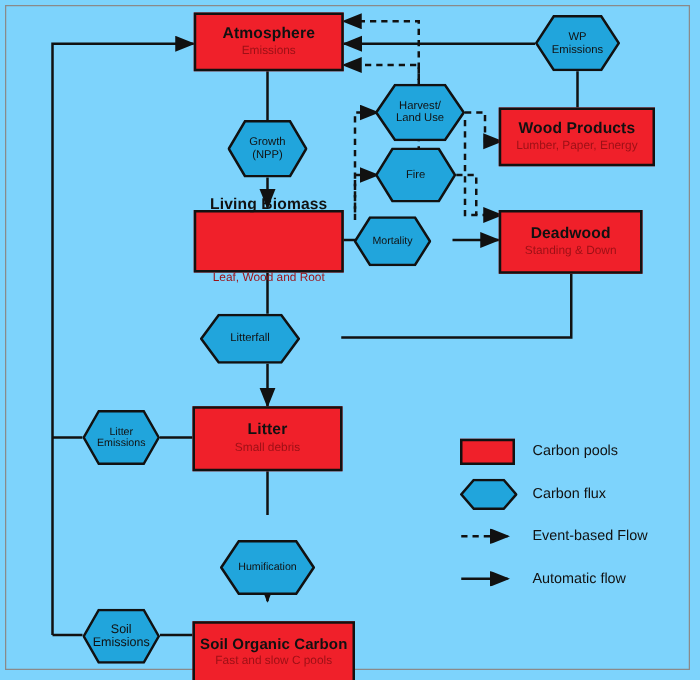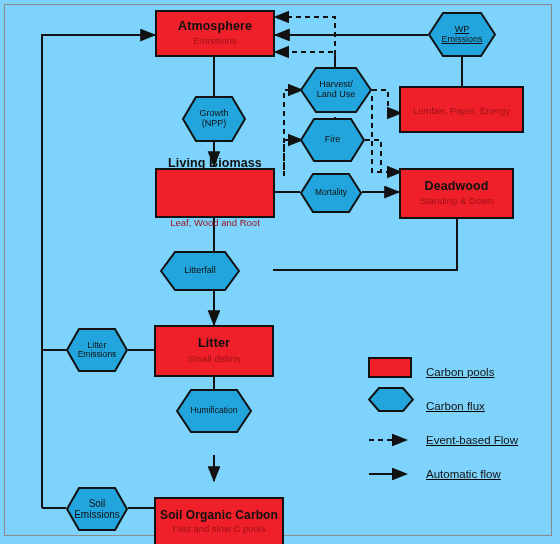--- a/index.html
+++ b/index.html
@@ -11,21 +11,21 @@
   .pool{position:absolute;background:#F0202A;border:2px solid #111111;box-sizing:border-box;
         display:flex;flex-direction:column;align-items:center;justify-content:center;}
   .pool .ptitle{color:#111111;font-weight:bold;font-size:12.5px;letter-spacing:.1px;line-height:1.05;text-align:center;}
   .pool .psub{color:#9c1016;font-size:9.5px;line-height:1.15;text-align:center;margin-top:3px;}
 
   .hex{position:absolute;display:flex;align-items:center;justify-content:center;text-align:center;}
   .hex svg{position:absolute;left:0;top:0;}
   .hex .hlabel{position:relative;color:#111111;font-size:9px;line-height:1.1;z-index:2;padding:0 4px;}
 
   .legend{position:absolute;left:368px;top:344px;width:175px;}
-  .lrow{display:flex;align-items:flex-end;height:34px;text-decoration:underline;}
+  .lrow{display:flex;align-items:center;height:34px;}
   .lswatchbox{width:48px;display:flex;align-items:center;justify-content:flex-start;}
   .lbox{width:44px;height:21px;background:#F0202A;border:2px solid #111111;box-sizing:border-box;}
   .ltext{color:#111111;font-size:11.5px;margin-left:10px;white-space:nowrap;}
 </style>
 </head>
 <body>
 
 <div id="canvas">
   <div id="frame"></div>
 
@@ -82,20 +82,21 @@
       <path stroke-dasharray="5,4" d="M365,140 L381,140 L381,172"></path>
     </g>
   </svg>
 
   <div class="pool" style="left:155px;top:10px;width:120px;height:47px;">
     <div class="ptitle">Atmosphere</div>
     <div class="psub">Emissions</div>
   </div>
 
   <div class="pool" style="left:399px;top:86px;width:125px;height:47px;">
+    <div class="ptitle">Wood Products</div>
     <div class="psub">Lumber, Paper, Energy</div>
   </div>
 
   <div class="pool" style="left:155px;top:168px;width:120px;height:50px;gap:44px;">
     <div class="ptitle">Living Biomass</div>
     <div class="psub">Leaf, Wood and Root</div>
   </div>
 
   <div class="pool" style="left:399px;top:168px;width:115px;height:51px;">
     <div class="ptitle">Deadwood</div>
@@ -109,21 +110,21 @@
 
   <div class="pool" style="left:154px;top:497px;width:130px;height:50px;">
     <div class="ptitle" style="font-size:12px;">Soil Organic Carbon</div>
     <div class="psub">Fast and slow C pools</div>
   </div>
 
   <div class="hex" style="left:428px;top:12px;width:68px;height:45px;">
     <svg width="68" height="45" viewBox="0 0 68 45">
       <polygon points="15,1 53,1 67,22.5 53,44 15,44 1,22.5" fill="#21A5DC" stroke="#111111" stroke-width="2"></polygon>
     </svg>
-    <div class="hlabel" style="white-space:pre-line;text-decoration:underline;">WP
+    <div class="hlabel" style="white-space:pre-line;">WP
 Emissions</div>
   </div>
 
   <div class="hex" style="left:300px;top:67px;width:72px;height:46px;">
     <svg width="72" height="46" viewBox="0 0 72 46">
       <polygon points="16,1 56,1 71,23 56,45 16,45 1,23" fill="#21A5DC" stroke="#111111" stroke-width="2"></polygon>
     </svg>
     <div class="hlabel" style="white-space:pre-line;">Harvest/
 Land Use</div>
   </div>
@@ -136,21 +137,21 @@
   </div>
 
   <div class="hex" style="left:182px;top:96px;width:64px;height:46px;">
     <svg width="64" height="46" viewBox="0 0 64 46">
       <polygon points="14,1 50,1 63,23 50,45 14,45 1,23" fill="#21A5DC" stroke="#111111" stroke-width="2"></polygon>
     </svg>
     <div class="hlabel" style="white-space:pre-line;text-align:center;">Growth
 (NPP)</div>
   </div>
 
-  <div class="hex" style="left:300px;top:173px;width:62px;height:40px;text-align:right;">
+  <div class="hex" style="left:283px;top:173px;width:62px;height:40px;text-align:right;">
     <svg width="62" height="40" viewBox="0 0 62 40">
       <polygon points="13,1 49,1 61,20 49,39 13,39 1,20" fill="#21A5DC" stroke="#111111" stroke-width="2"></polygon>
     </svg>
     <div class="hlabel" style="font-size:8.5px;">Mortality</div>
   </div>
 
   <div class="hex" style="left:160px;top:251px;width:80px;height:40px;">
     <svg width="80" height="40" viewBox="0 0 80 40">
       <polygon points="15,1 65,1 79,20 65,39 15,39 1,20" fill="#21A5DC" stroke="#111111" stroke-width="2"></polygon>
     </svg>
@@ -158,21 +159,21 @@
   </div>
 
   <div class="hex" style="left:66px;top:328px;width:62px;height:44px;">
     <svg width="62" height="44" viewBox="0 0 62 44">
       <polygon points="13,1 49,1 61,22 49,43 13,43 1,22" fill="#21A5DC" stroke="#111111" stroke-width="2"></polygon>
     </svg>
     <div class="hlabel" style="white-space:pre-line;font-size:8.5px;">Litter
 Emissions</div>
   </div>
 
-  <div class="hex" style="left:176px;top:389px;width:76px;height:44px;">
+  <div class="hex" style="left:176px;top:432px;width:76px;height:44px;">
     <svg width="76" height="44" viewBox="0 0 76 44">
       <polygon points="15,1 61,1 75,22 61,43 15,43 1,22" fill="#21A5DC" stroke="#111111" stroke-width="2"></polygon>
     </svg>
     <div class="hlabel" style="font-size:8.5px;">Humification</div>
   </div>
 
   <div class="hex" style="left:66px;top:487px;width:62px;height:44px;">
     <svg width="62" height="44" viewBox="0 0 62 44">
       <polygon points="13,1 49,1 61,22 49,43 13,43 1,22" fill="#21A5DC" stroke="#111111" stroke-width="2"></polygon>
     </svg>

